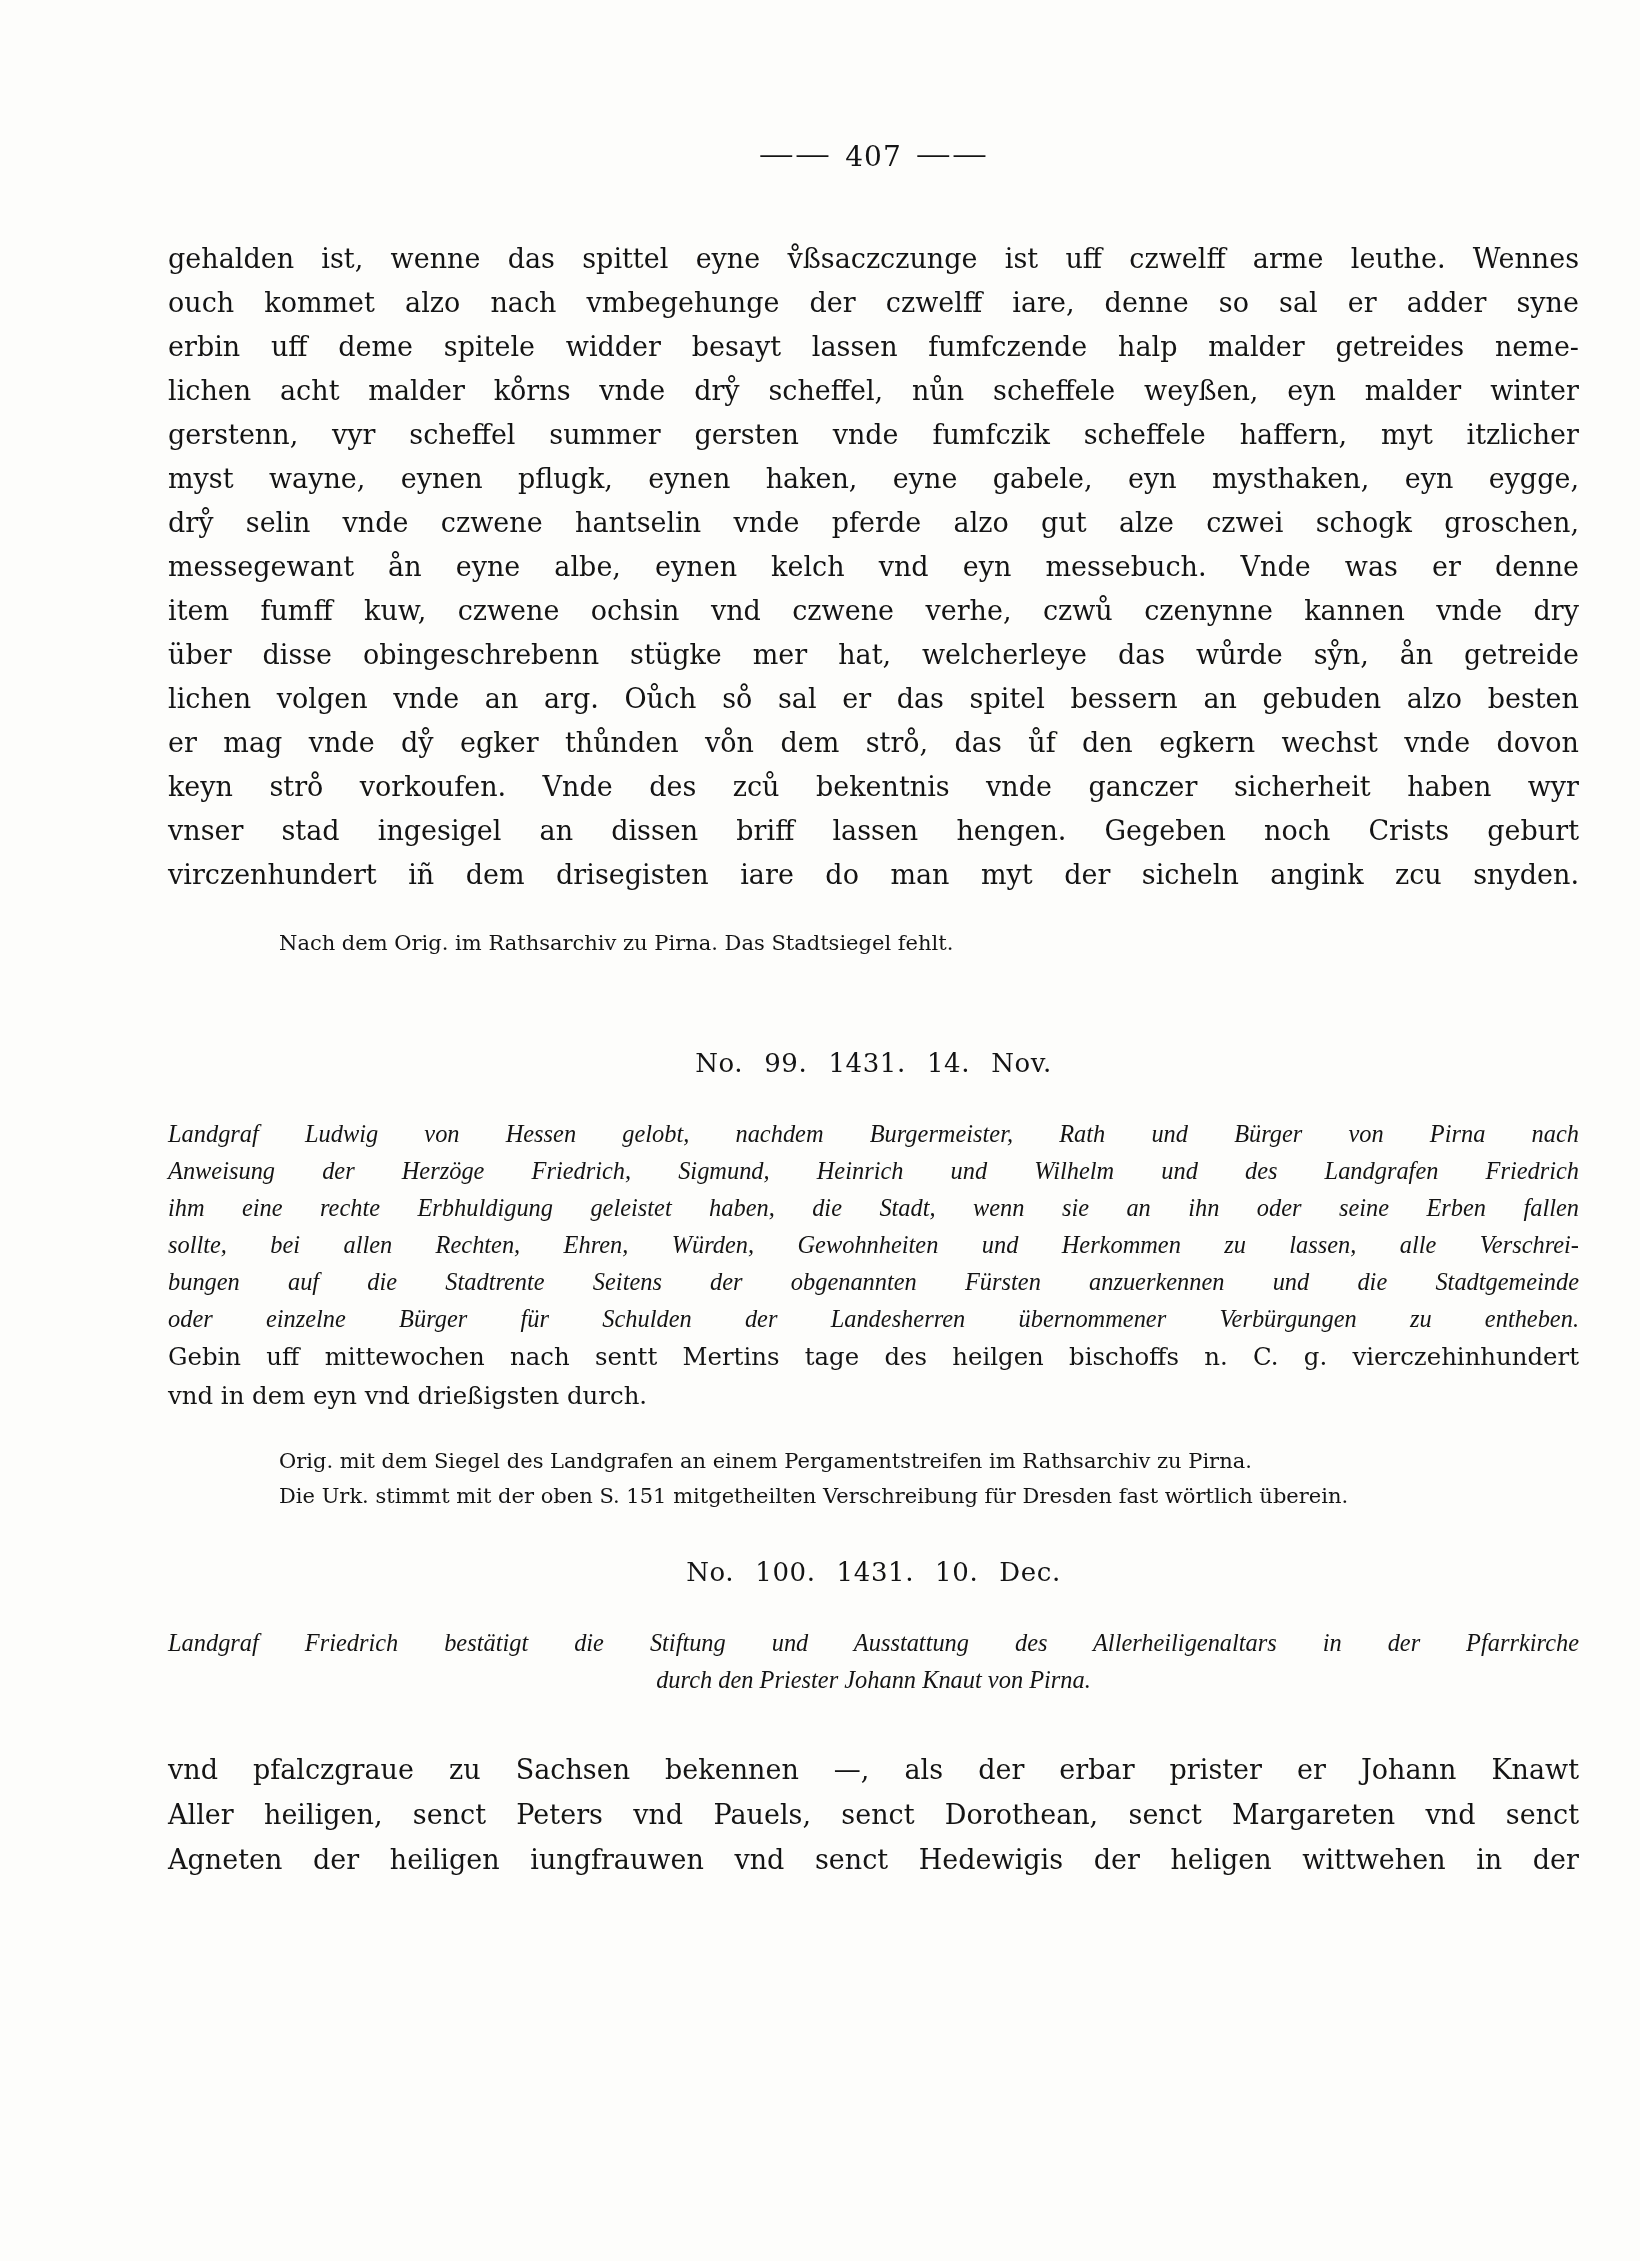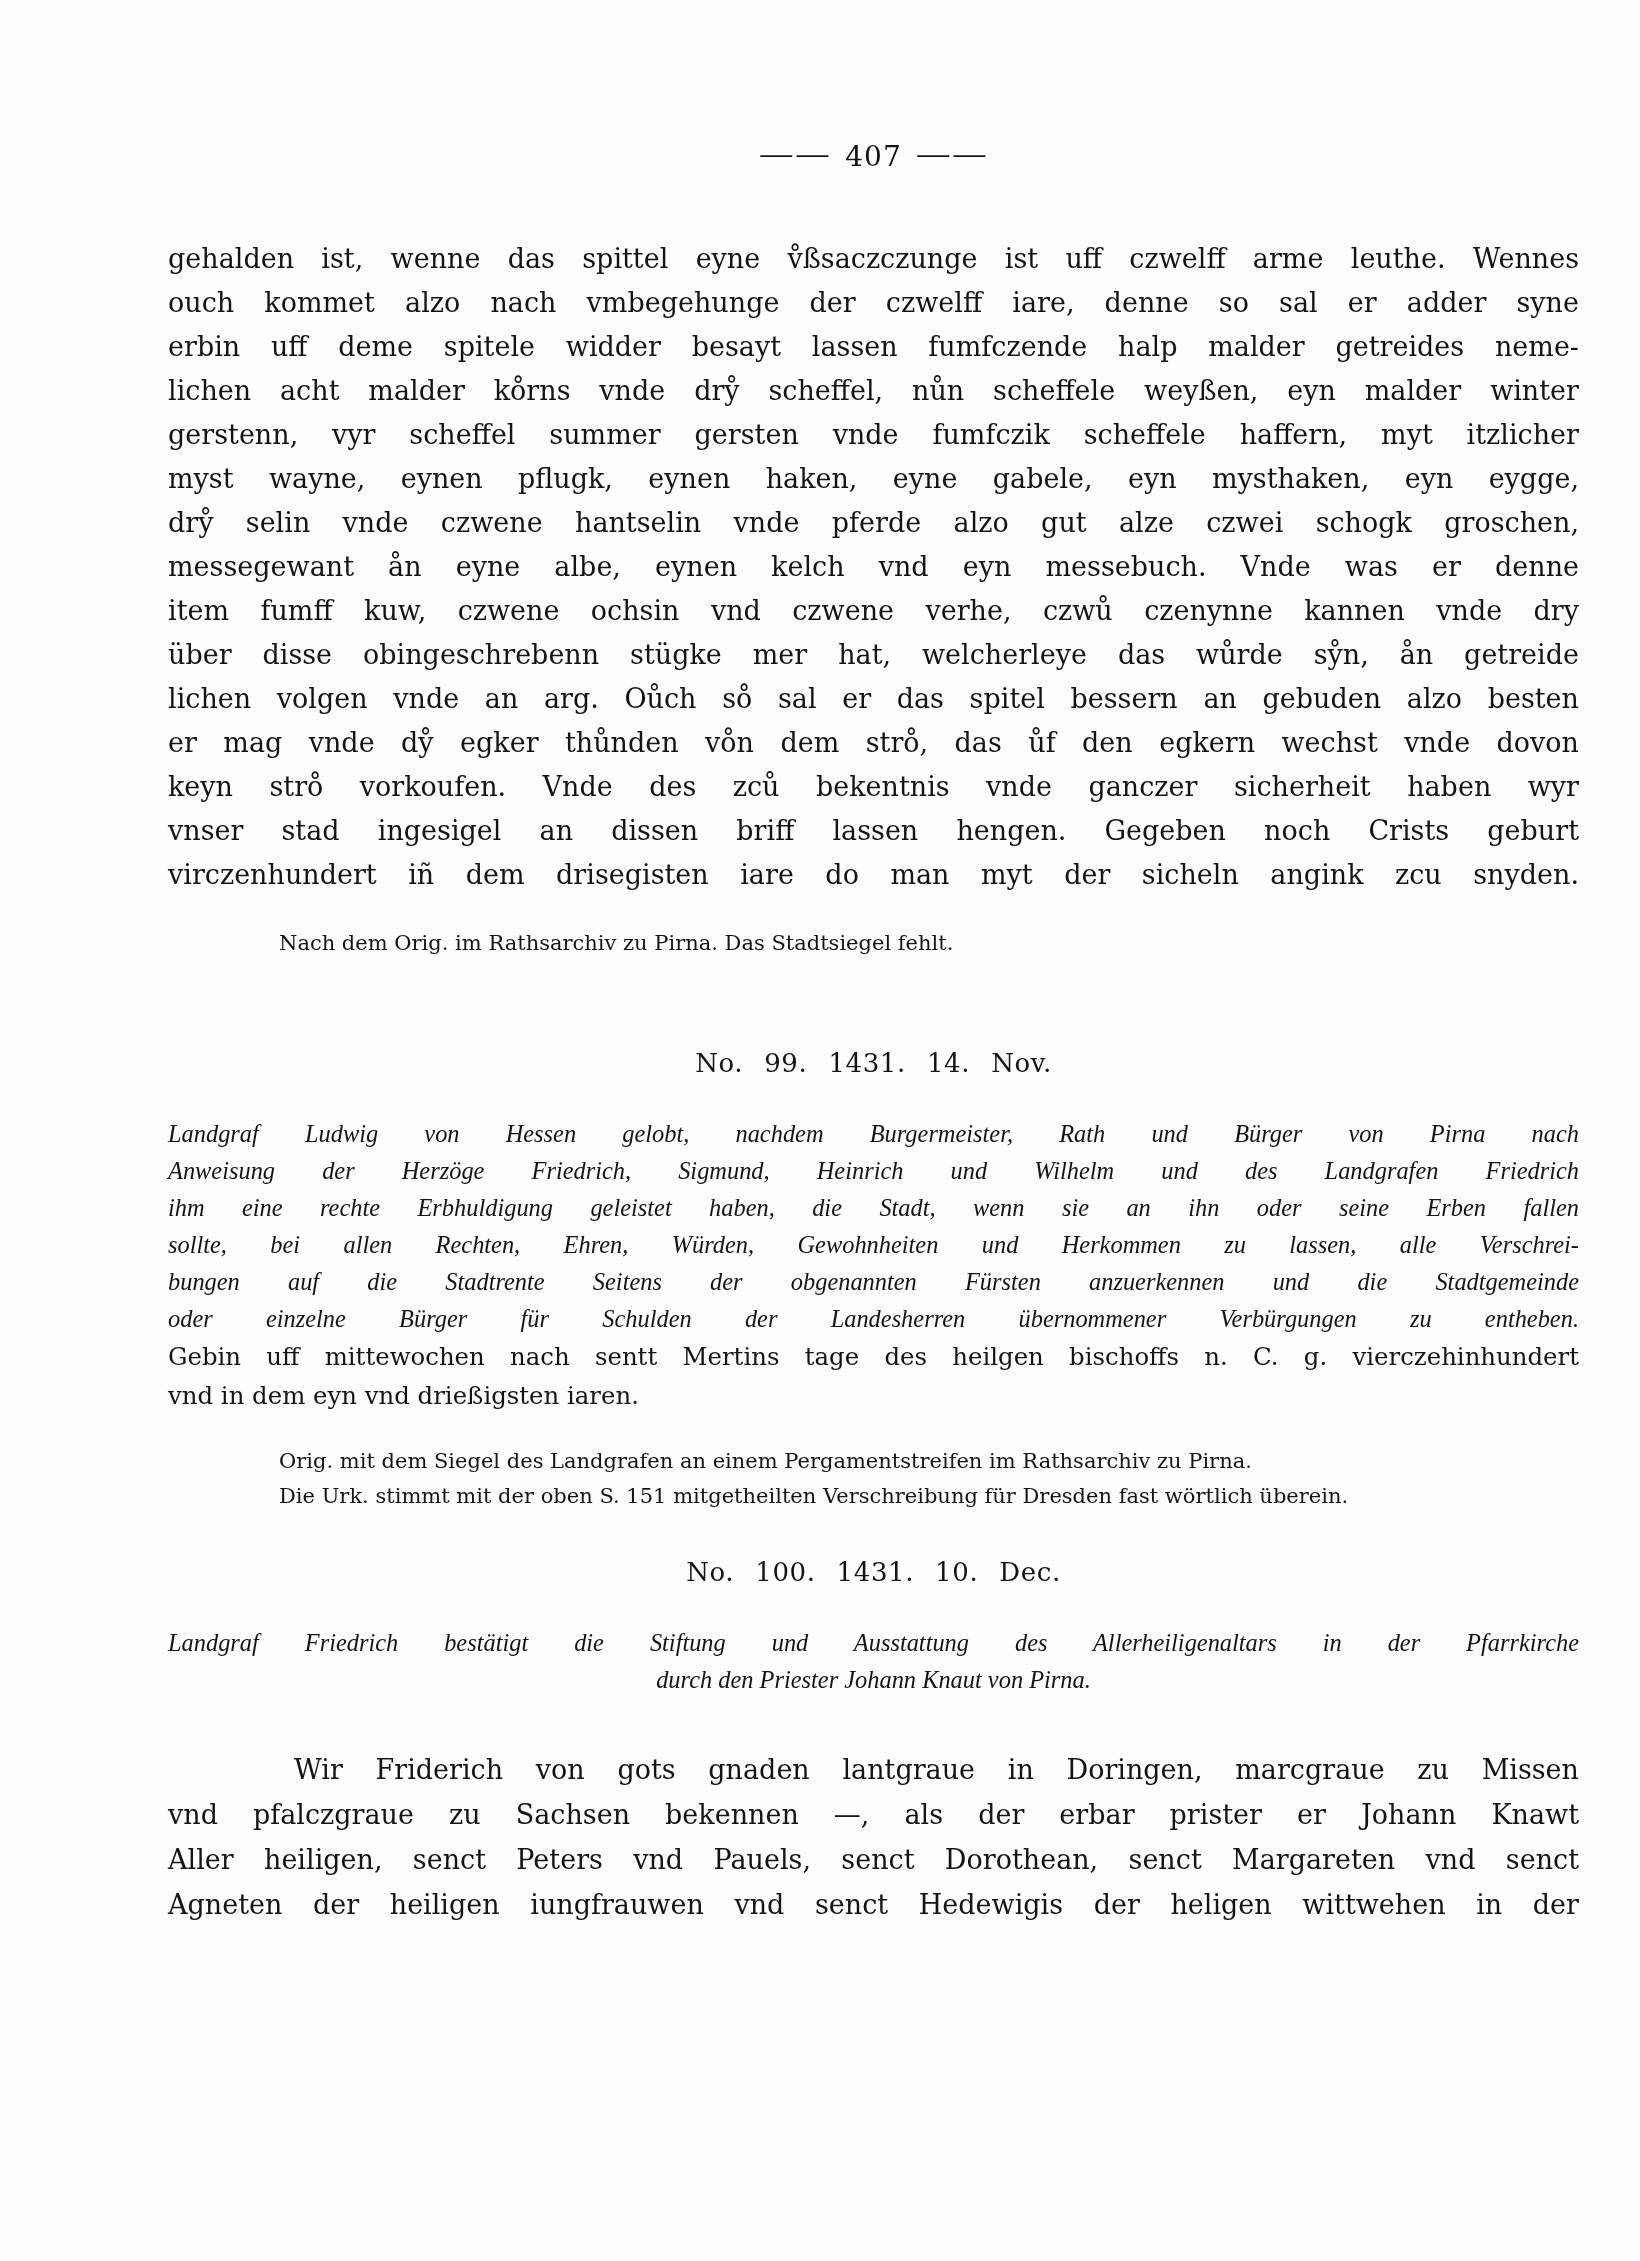--- a/index.html
+++ b/index.html
@@ -112,36 +112,35 @@
     <div class="iline">Landgraf Ludwig von Hessen gelobt, nachdem Burgermeister, Rath und Bürger von Pirna nach</div>
     <div class="iline">Anweisung der Herzöge Friedrich, Sigmund, Heinrich und Wilhelm und des Landgrafen Friedrich</div>
     <div class="iline">ihm eine rechte Erbhuldigung geleistet haben, die Stadt, wenn sie an ihn oder seine Erben fallen</div>
     <div class="iline">sollte, bei allen Rechten, Ehren, Würden, Gewohnheiten und Herkommen zu lassen, alle Verschrei-</div>
     <div class="iline">bungen auf die Stadtrente Seitens der obgenannten Fürsten anzuerkennen und die Stadtgemeinde</div>
     <div class="iline">oder einzelne Bürger für Schulden der Landesherren übernommener Verbürgungen zu entheben.</div>
   </div>
 
   <div class="quote">
     <div class="qline">Gebin uff mittewochen nach sentt Mertins tage des heilgen bischoffs n. C. g. vierczehinhundert</div>
-    <div class="qline last">vnd in dem eyn vnd drießigsten iaren.</div>
+    <div class="qline last">vnd in dem eyn vnd drießigsten durch.</div>
   </div>
 
   <div class="note">
     <div class="nline">Orig. mit dem Siegel des Landgrafen an einem Pergamentstreifen im Rathsarchiv zu Pirna.</div>
     <div class="nline">Die Urk. stimmt mit der oben S. 151 mitgetheilten Verschreibung für Dresden fast wörtlich überein.</div>
   </div>
 
   <div class="heading h100">No. 100.  1431.  10. Dec.</div>
 
   <div class="regest">
     <div class="iline">Landgraf Friedrich bestätigt die Stiftung und Ausstattung des Allerheiligenaltars in der Pfarrkirche</div>
     <div class="iline center-last">durch den Priester Johann Knaut von Pirna.</div>
   </div>
 
   <div class="body100">
-    <div class="bline indent">Wir Friderich von gots gnaden lantgraue in Doringen, marcgraue zu Missen</div>
     <div class="bline">vnd pfalczgraue zu Sachsen bekennen —, als der erbar prister er Johann Knawt</div>
     <div class="bline">Aller heiligen, senct Peters vnd Pauels, senct Dorothean, senct Margareten vnd senct</div>
     <div class="bline">Agneten der heiligen iungfrauwen vnd senct Hedewigis der heligen wittwehen in der</div>
   </div>
 
 </div>
 
 
 </body></html>

